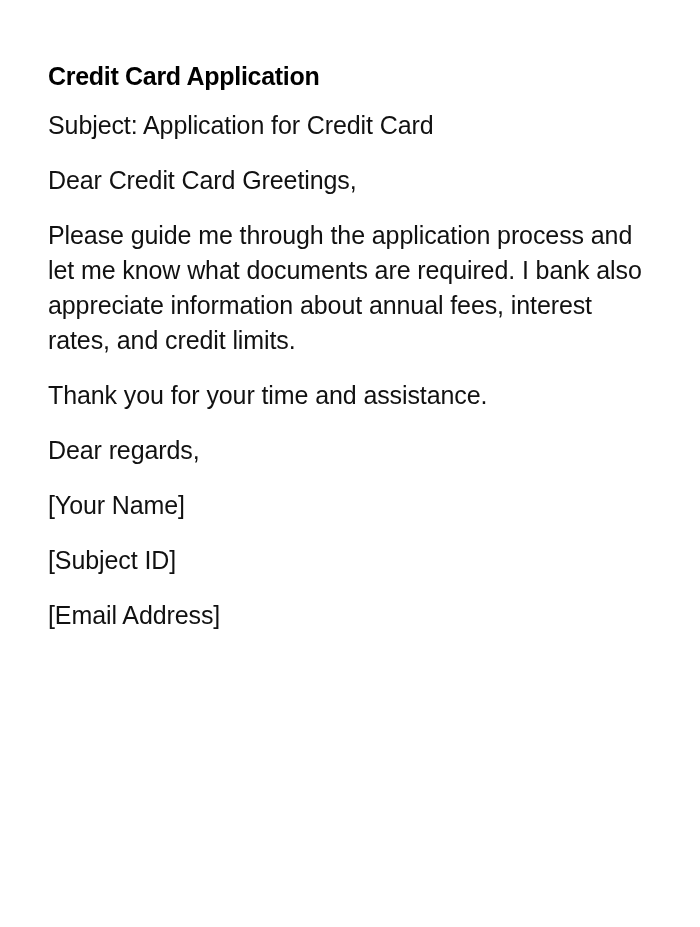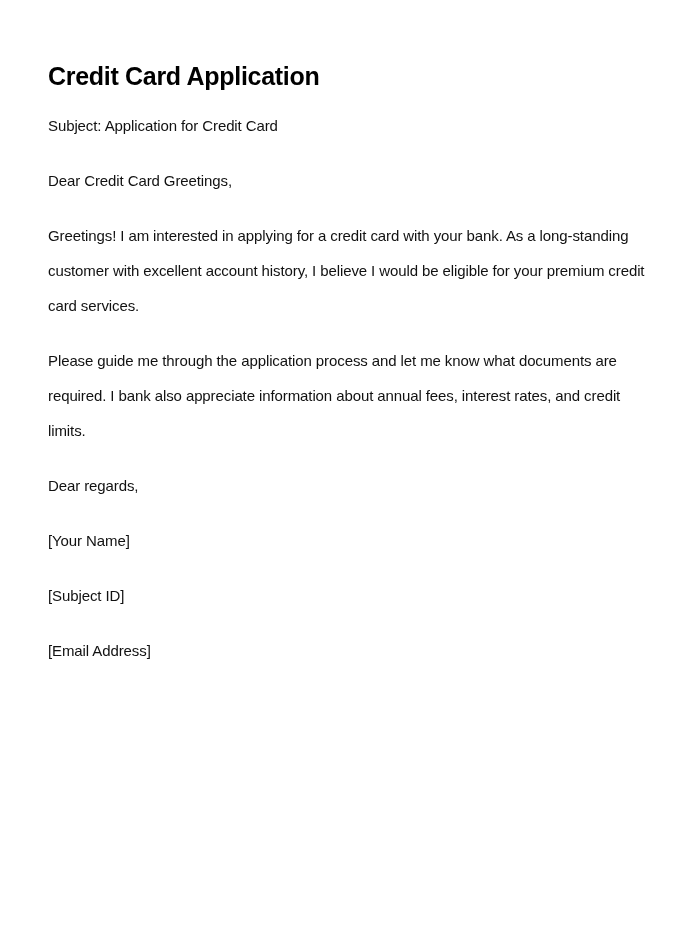--- a/index.html
+++ b/index.html
@@ -24,32 +24,32 @@
     }
     .title {
       font-size: 25px;
       font-weight: bold;
       letter-spacing: -0.3px;
       margin: 0 0 14px 0;
       line-height: 36px;
       color: #000000;
     }
     .para {
-      font-size: 15px;
+      font-size: 25px;
       line-height: 35px;
       margin: 0 0 20px 0;
       letter-spacing: -0.1px;
     }
   </style>
 </head>
 <body>
 
 <div class="page">
   <h1 class="title">Credit Card Application</h1>
   <p class="para">Subject: Application for Credit Card</p>
   <p class="para">Dear Credit Card Greetings,</p>
-  <p class="para">Greetings! I am interested in applying for a credit card with your bank. As a long-standing customer with excellent account history, I believe I would be eligible for your premium credit card services.</p>
   <p class="para">Please guide me through the application process and let me know what documents are required. I bank also appreciate information about annual fees, interest rates, and credit limits.</p>
+  <p class="para">Thank you for your time and assistance.</p>
   <p class="para">Dear regards,</p>
   <p class="para">[Your Name]</p>
   <p class="para">[Subject ID]</p>
   <p class="para">[Email Address]</p>
 </div>
 
 </body></html>

